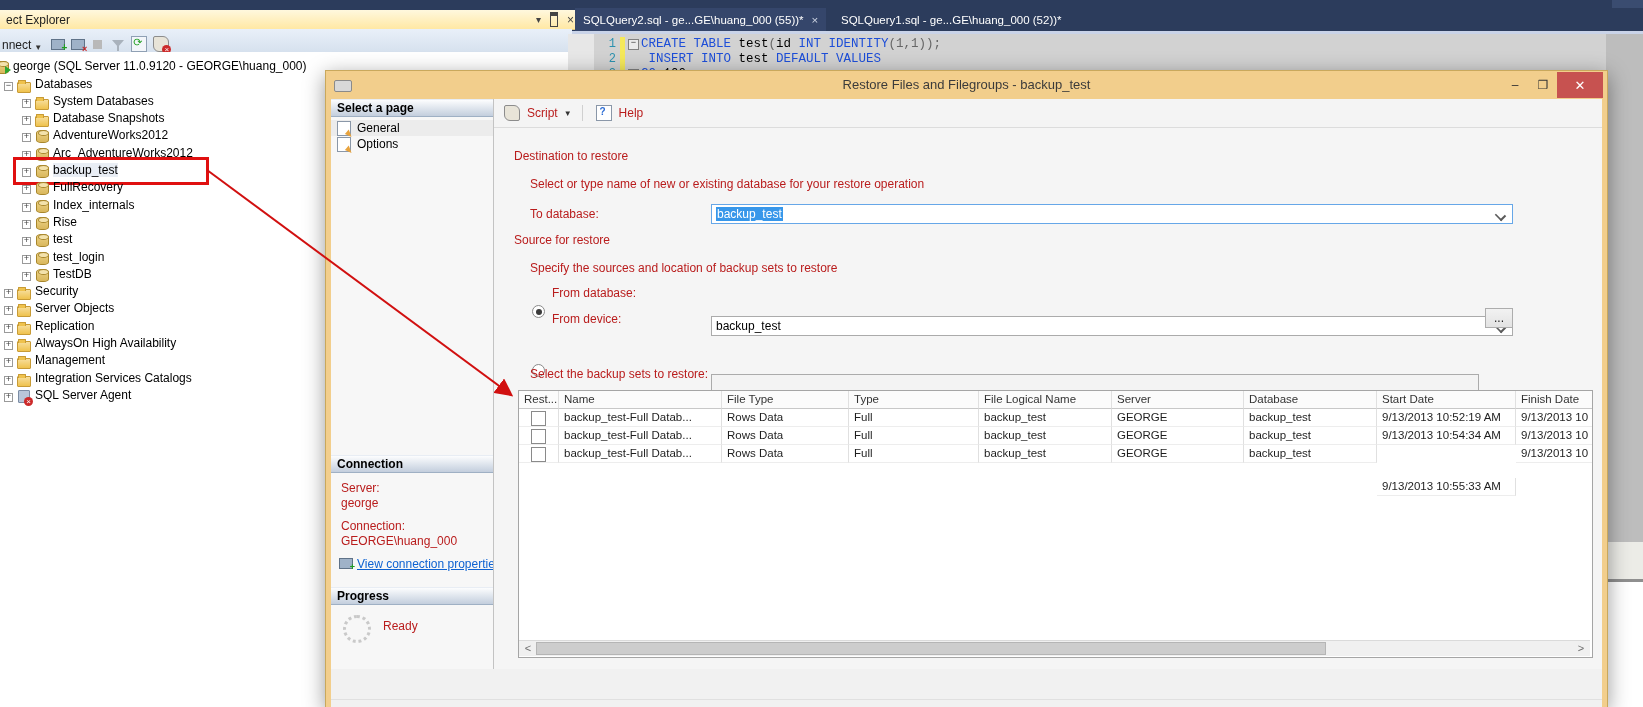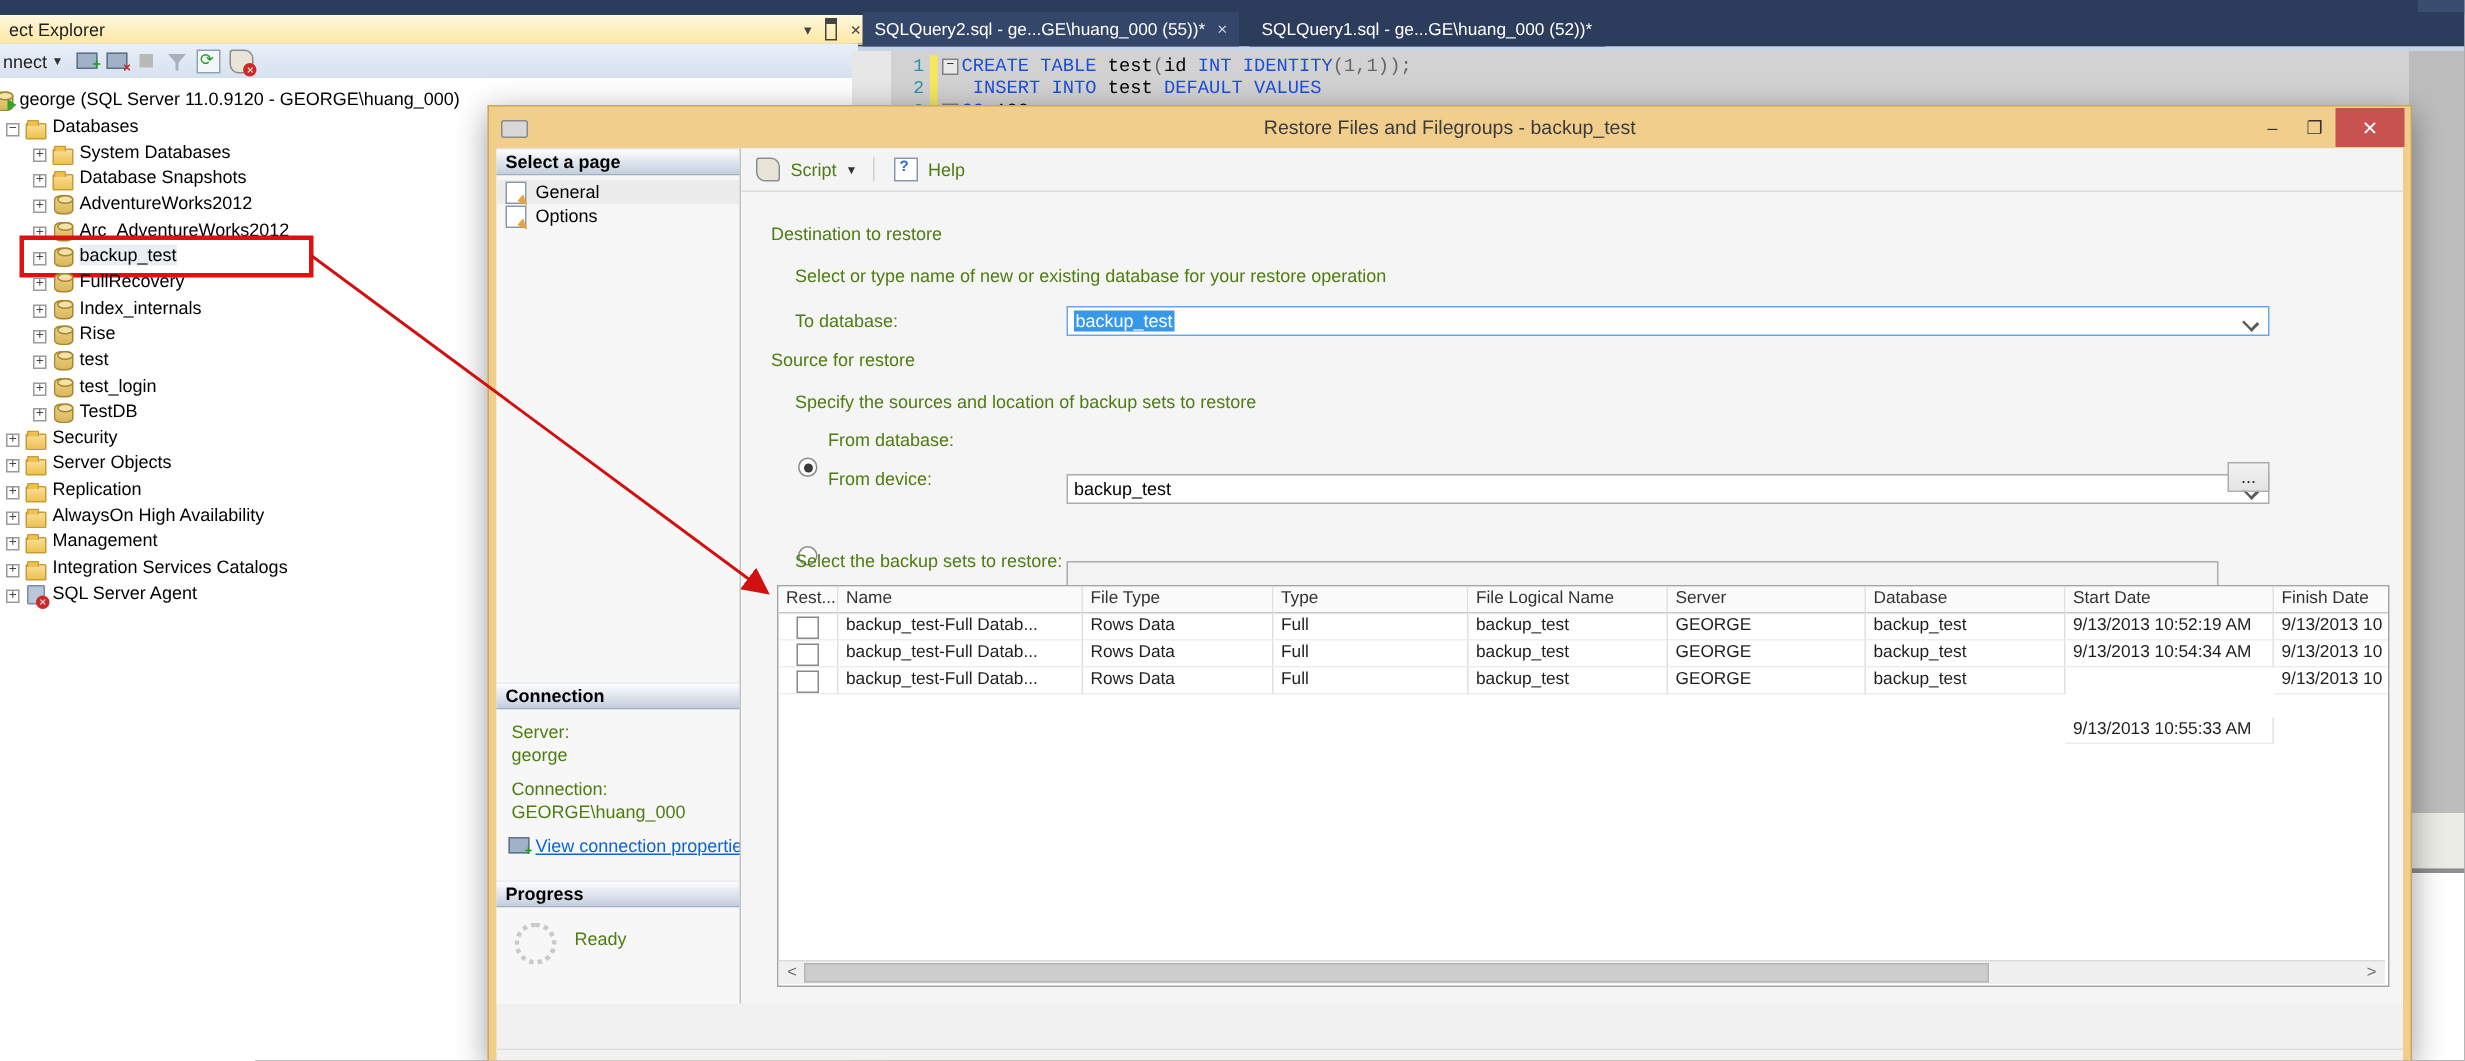--- a/index.html
+++ b/index.html
@@ -6,21 +6,21 @@
   #root{position:relative;width:1643px;height:707px;overflow:hidden;
         font-family:"Liberation Sans",sans-serif;background:#BFBFBF;}
   .abs{position:absolute;}
   
   .navbar{background:#2C3C5C;}
   .tabline{background:#C9D3E8;}
   
   .oe-header{background:linear-gradient(180deg,#FFF8DE,#FFE8A4);border-bottom:1px solid #E0C878;
              color:#1E1E1E;font-size:12px;display:flex;align-items:center;padding:0 6px;}
   .oe-toolbar{background:linear-gradient(180deg,#E9F0F9,#D6E1EE);border-bottom:1px solid #BCC8D8;
-              display:flex;align-items:center;font-size:12px;color:#1E1E1E;padding:0 2px;}
+              display:flex;align-items:flex-end;font-size:12px;color:#1E1E1E;padding:0 2px;}
   .oe-tree{background:#FFFFFF;overflow:hidden;}
   .trow{position:relative;height:17.3px;display:flex;align-items:flex-end;font-size:12px;color:#000;white-space:nowrap;}
   .exp{width:9px;height:9px;border:1px solid #9A9A9A;background:#FFF;font-size:9px;line-height:7px;
        text-align:center;color:#444;flex:0 0 9px;box-sizing:border-box;font-family:"Liberation Mono",monospace;}
   .ico{width:14px;height:12px;position:relative;flex:0 0 14px;margin:0 4px 0 4px;}
   .folder{background:linear-gradient(180deg,#F7DE9C,#EFC24D);border:1px solid #C89B35;border-radius:1px;height:9px;margin-top:3px;}
   .folder:before{content:"";position:absolute;top:-3px;left:0;width:6px;height:3px;background:#EFC24D;border:1px solid #C89B35;border-bottom:none;border-radius:1px 1px 0 0;}
   .db{background:linear-gradient(180deg,#EDD387,#D9B75C);border:1px solid #A8862B;border-radius:5px/3px;height:11px;width:11px;margin-left:1px;}
   .db:before{content:"";position:absolute;top:-1px;left:1px;width:9px;height:4px;background:#F3E2AC;border:1px solid #A8862B;border-radius:50%;}
   .server-arrow{position:absolute;right:-2px;bottom:-1px;width:0;height:0;border-left:6px solid #2FA52F;border-top:4px solid transparent;border-bottom:4px solid transparent;}
@@ -43,21 +43,21 @@
   .dlg-title{color:#3B3B3B;font-size:13px;text-align:center;line-height:28px;}
   .win-btn{display:flex;align-items:center;justify-content:center;color:#333;font-size:12px;}
   .close-btn{background:#C75250;color:#FFF;font-size:13px;display:flex;align-items:center;justify-content:center;}
   .dlg-body{background:#F1F1F1;}
   .side-hdr{background:linear-gradient(180deg,#FCFDFE,#C3CEDD);border-top:1px solid #E8EDF4;border-bottom:1px solid #9FB0C4;
             font-size:12px;font-weight:bold;color:#000;display:flex;align-items:center;padding-left:6px;box-sizing:border-box;}
   .side-panel{background:#F7F7F7;}
   .page-item{display:flex;align-items:center;font-size:12px;color:#000;height:16px;padding-left:6px;}
   .page-ico{width:12px;height:13px;background:#FFF;border:1px solid #8A97A8;position:relative;margin-right:6px;flex:0 0 12px;}
   .page-ico:before{content:"";position:absolute;right:-3px;bottom:-2px;width:0;height:0;border-left:7px solid #E8A33D;border-top:4px solid transparent;border-bottom:2px solid transparent;transform:rotate(40deg);}
-  .lbl{font-size:12px;color:#4d7c0f;white-space:nowrap;}
+  .lbl{font-size:12px;color:#b91c1c;white-space:nowrap;}
   .combo{background:#FFF;border:1px solid #ABABAB;position:relative;box-sizing:border-box;}
   .combo .chev{position:absolute;right:7px;top:6px;width:7px;height:7px;border-right:2px solid #5A5A5A;border-bottom:2px solid #5A5A5A;transform:rotate(45deg) scale(1,.8);}
   .combo .val{position:absolute;left:4px;top:2px;font-size:12px;color:#000;}
   .sel .val{background:#3797EA;color:#FFF;padding:0 1px;}
   .radio{width:13px;height:13px;border:1px solid #8A8A8A;border-radius:50%;background:#FFF;position:relative;box-sizing:border-box;}
   .radio.on:before{content:"";position:absolute;left:2.5px;top:2.5px;width:6px;height:6px;border-radius:50%;background:#3B3B3B;}
   .btn{background:linear-gradient(180deg,#F2F2F2,#E3E3E3);border:1px solid #ADADAD;font-size:12px;color:#1E1E1E;
        display:flex;align-items:center;justify-content:center;box-sizing:border-box;}
   .btn.def{border:1px solid #2E86DE;outline:1px solid #9CC7EE;outline-offset:-2px;}
   .grid{background:#FFF;border:1px solid #A5A5A5;overflow:hidden;}

